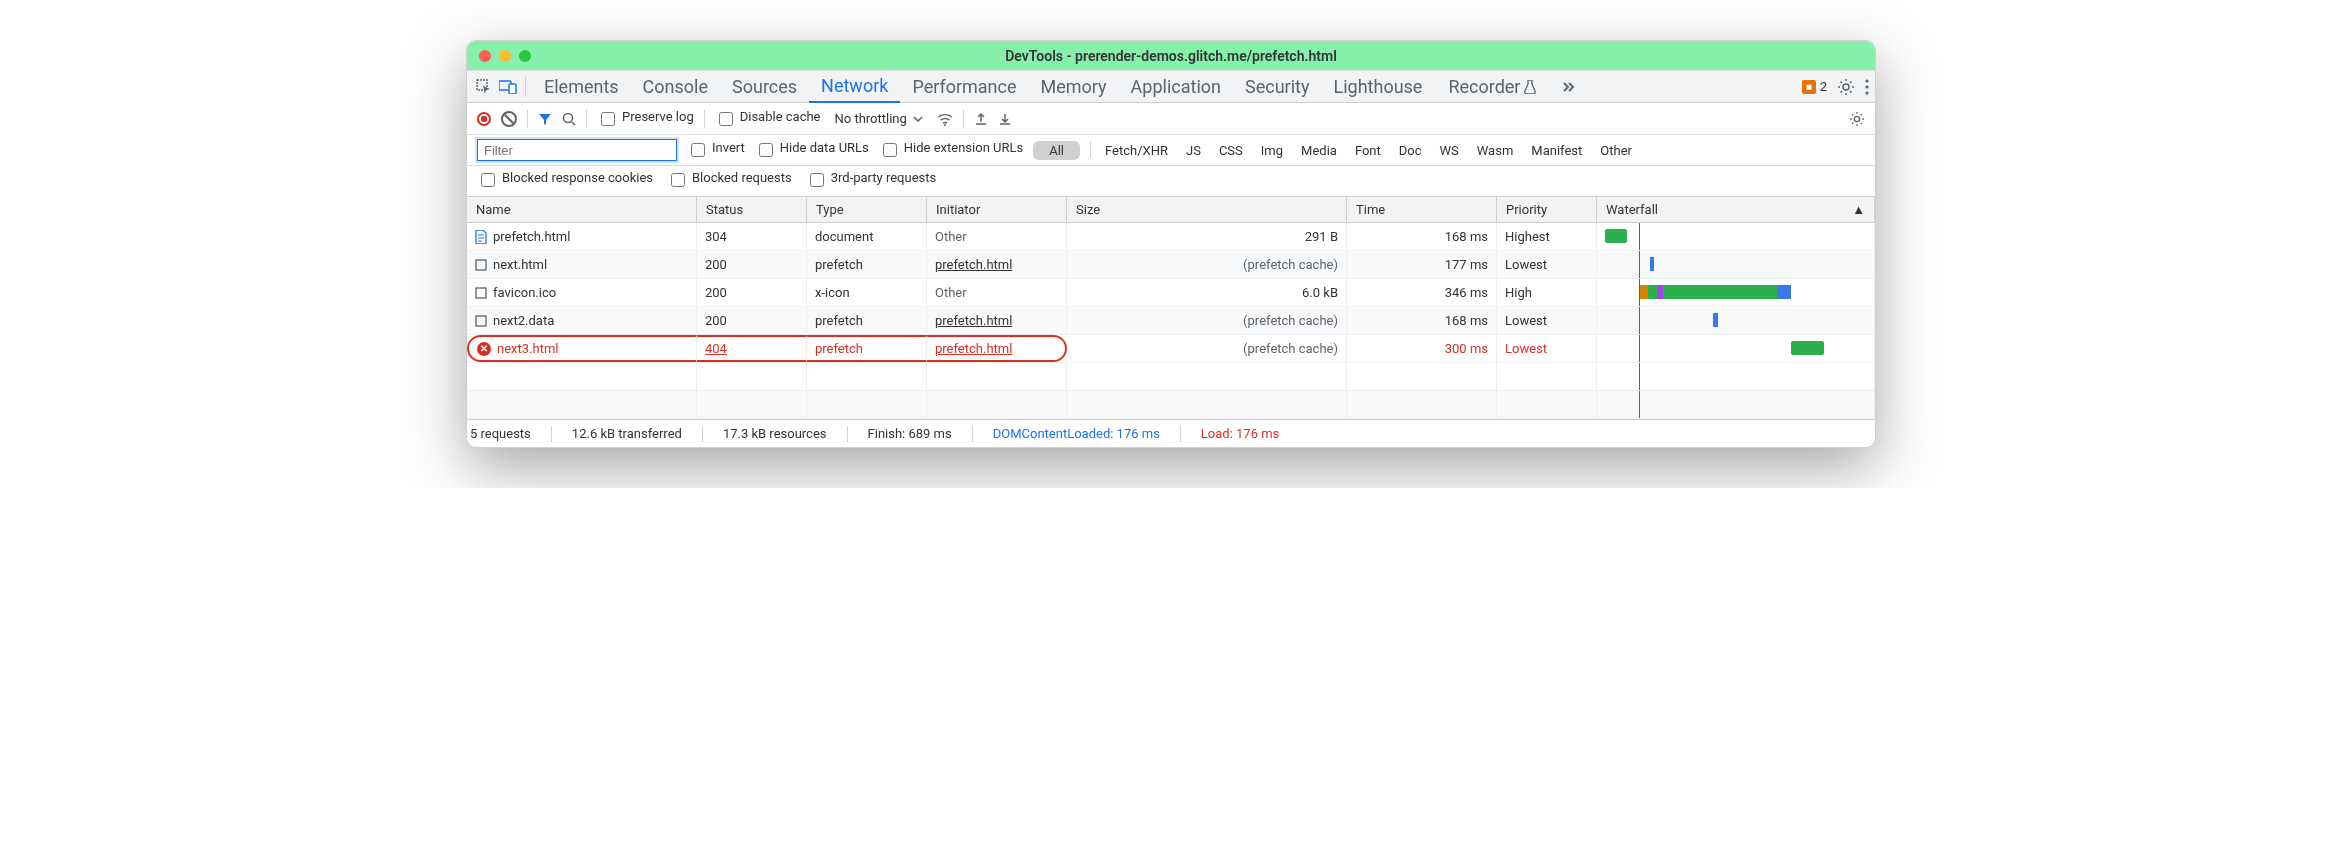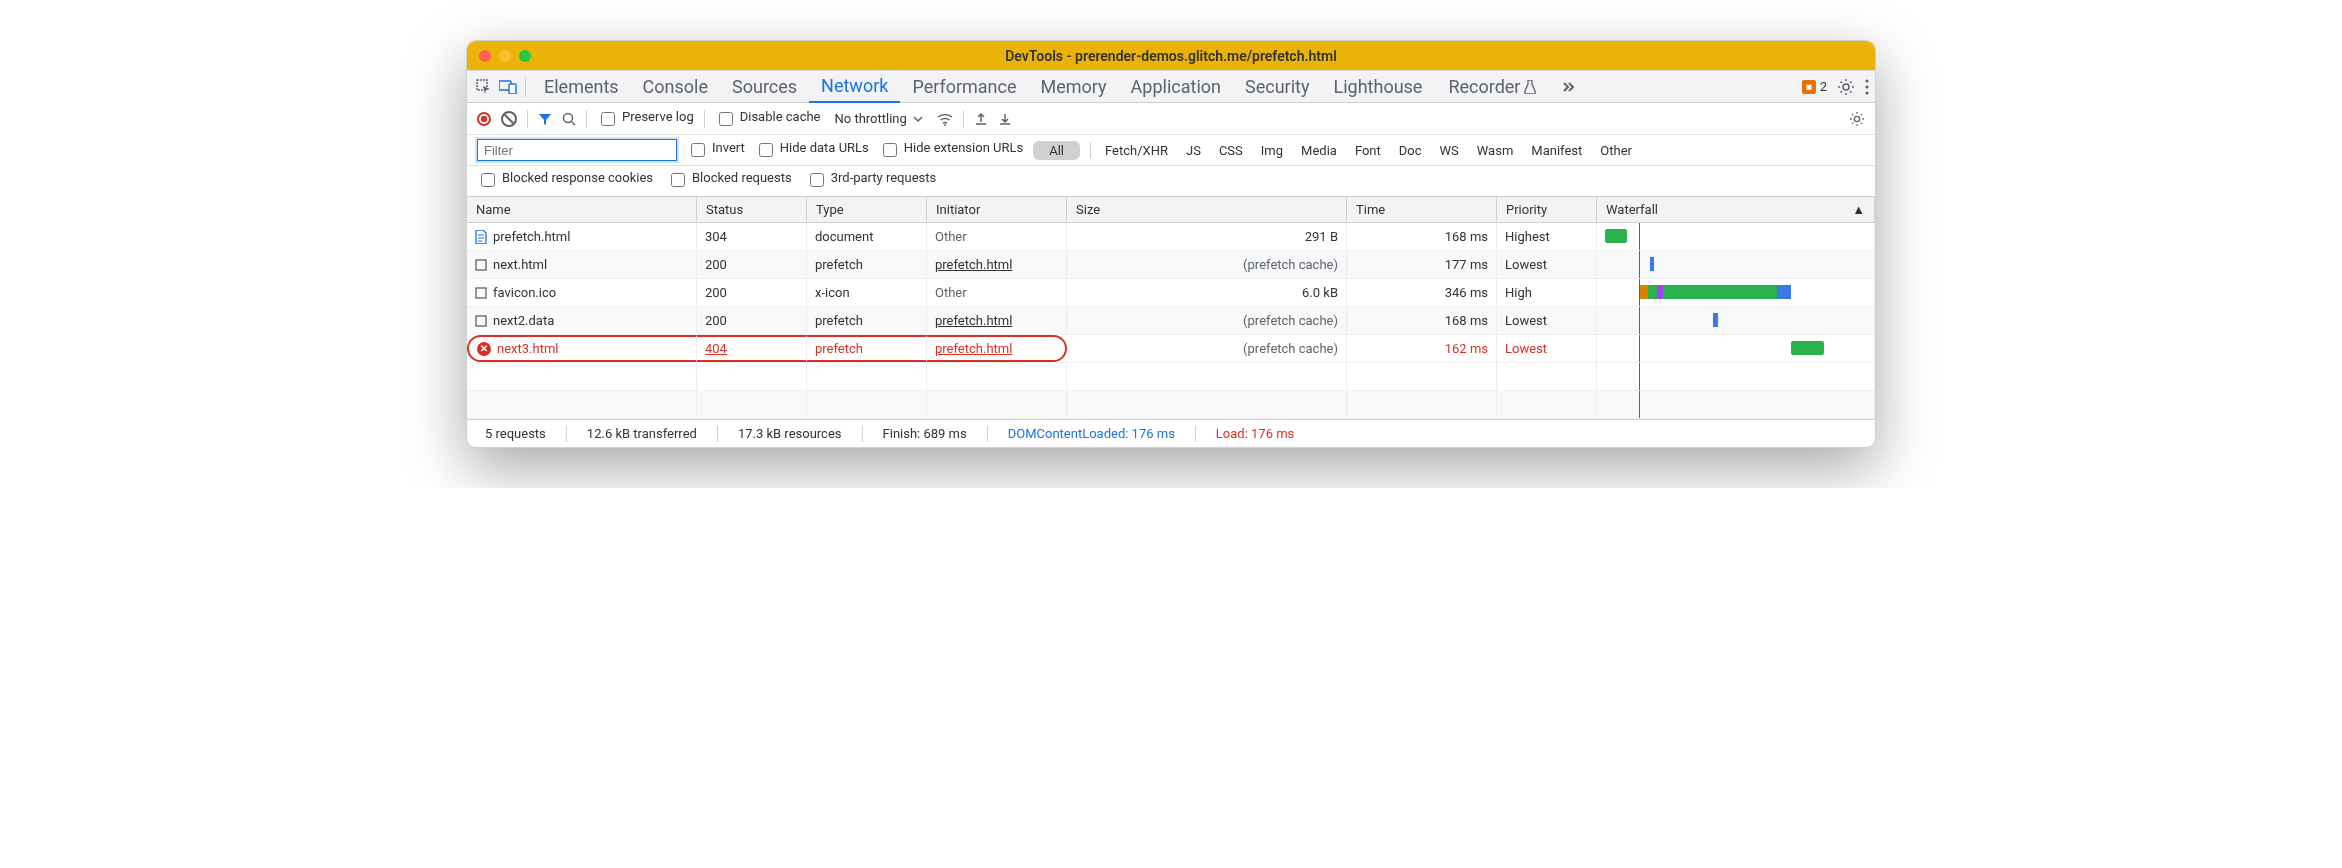--- a/index.html
+++ b/index.html
@@ -16,21 +16,21 @@
   .window {
     width: 1410px;
     border-radius: 10px;
     box-shadow: 0 20px 60px rgba(0,0,0,.35);
     overflow: hidden;
     background: #fff;
     border: 1px solid #d0d0d0;
   }
   .titlebar {
     height: 30px;
-    background: #eab308;
+    background: #86efac;
     display: flex;
     align-items: center;
     padding: 0 12px;
     border-bottom: 1px solid #e0e0e0;
     position: relative;
   }
   .traffic-lights { display: flex; gap: 8px; }
   .tl { width: 12px; height: 12px; border-radius: 50%; }
   .tl.red { background: #ff5f57; }
   .tl.yellow { background: #ffbd2e; }
@@ -205,21 +205,21 @@
     position:absolute; height:14px; top:6px;
     background:#2bb14c; border-radius:2px;
   }
   .wf-bar .seg { height:100%; display:inline-block; }
   .wf-line {
     position:absolute; width:1px; background:#d93025; top:0; bottom:0;
   }
   .statusbar {
     display:flex; align-items:center;
     height:28px;
-    padding:0 18px;
+    padding:0 3px;
     border-top:1px solid #d0d0d0;
     font-size:13px;
     gap:20px;
     color:#333;
   }
   .statusbar .sep { width:1px; height:16px; background:#d0d0d0; }
   .dcl { color:#1a73e8; }
   .load { color:#d93025; }
   svg { display:block; }
 </style>
@@ -519,21 +519,21 @@
           <div class="name-cell" style="border-top: 2px solid rgb(217, 48, 37); border-bottom: 2px solid rgb(217, 48, 37); border-left: 2px solid rgb(217, 48, 37); border-radius: 16px 0px 0px 16px;">
             <span class="err-icon">✕</span>
             <span>next3.html</span>
           </div>
           <div style="border-top: 2px solid rgb(217, 48, 37); border-bottom: 2px solid rgb(217, 48, 37); text-decoration: underline;">404</div>
           <div style="border-top: 2px solid rgb(217, 48, 37); border-bottom: 2px solid rgb(217, 48, 37);">prefetch</div>
           <div style="border-top: 2px solid rgb(217, 48, 37); border-bottom: 2px solid rgb(217, 48, 37); border-right: 2px solid rgb(217, 48, 37); border-radius: 0px 16px 16px 0px;">
             <span class="link">prefetch.html</span>
           </div>
           <div class="right muted">(prefetch cache)</div>
-          <div class="right">162 ms</div>
+          <div class="right">300 ms</div>
           <div>Lowest</div>
           <div class="wf">
             <div class="wf-bar" style="left: 70%; width: 12%;"></div>
             <div class="wf-line" style="left: 15%;"></div>
           </div>
         </div>
       </div>
     <div class="net-row">
       <div></div>
         <div></div>

